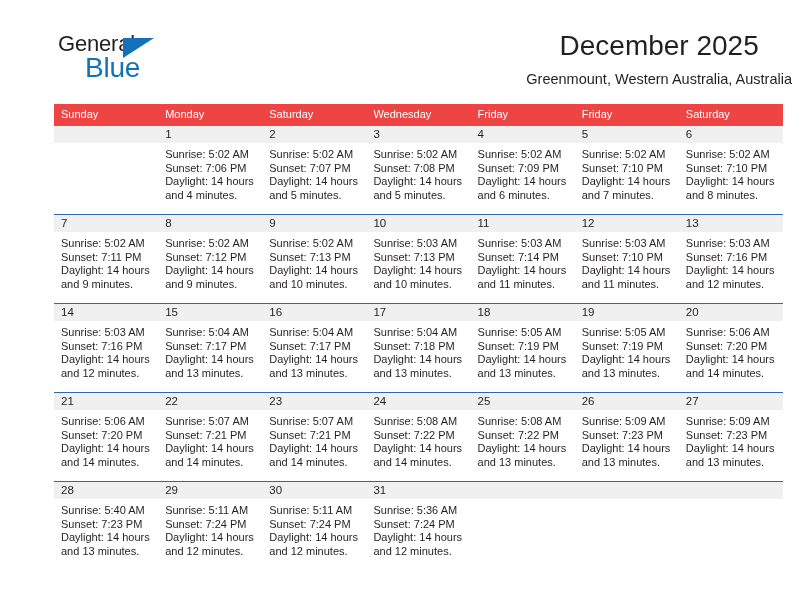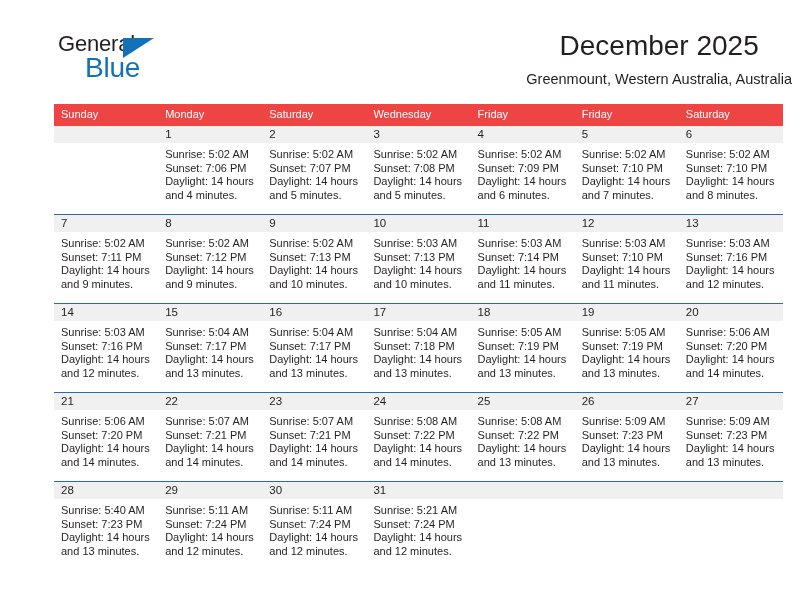--- a/index.html
+++ b/index.html
@@ -451,21 +451,21 @@
               <div class="info">
                 <div>Sunrise: 5:11 AM</div>
                 <div>Sunset: 7:24 PM</div>
                 <div>Daylight: 14 hours</div>
                 <div>and 12 minutes.</div>
               </div>
             </td>
             <td class="day-cell">
               <div class="daynum">31</div>
               <div class="info">
-                <div>Sunrise: 5:21 AM</div>
+                <div>Sunrise: 5:36 AM</div>
                 <div>Sunset: 7:24 PM</div>
                 <div>Daylight: 14 hours</div>
                 <div>and 12 minutes.</div>
               </div>
             </td>
             <td class="day-cell blank">
               <div class="daynum empty"></div>
             </td>
             <td class="day-cell blank">
               <div class="daynum empty"></div>

